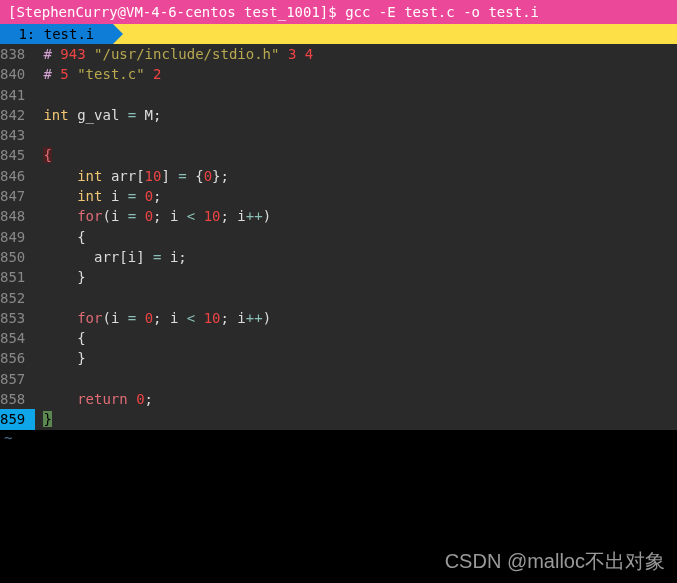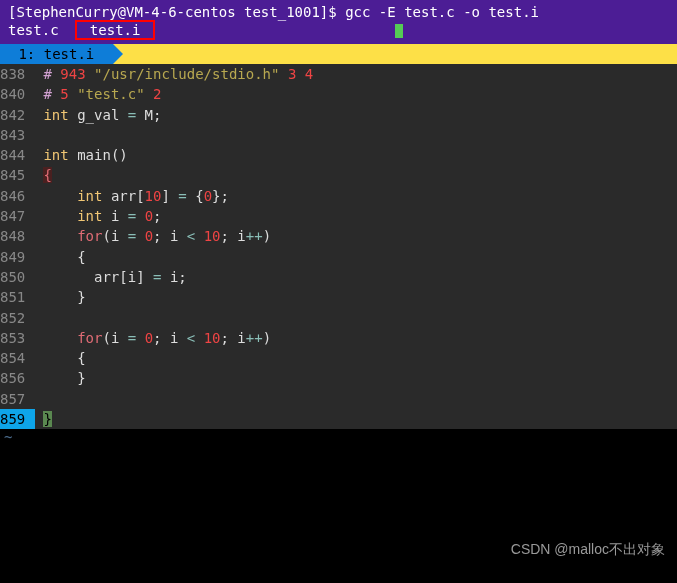--- a/index.html
+++ b/index.html
@@ -10,21 +10,21 @@
     body {
       background: #000;
       font-family: 'Consolas', 'Monaco', monospace;
       font-size: 14px;
       width: 677px;
       height: 583px;
       overflow: hidden;
       position: relative;
     }
     .terminal-area {
-      background: #4c1d95;
+      background: #ec4899;
       padding: 4px 8px;
     }
     .prompt-line {
       color: #fff;
       white-space: pre;
     }
     .command { color: #fff; }
     .ls-output {
       color: #fff;
       white-space: pre;
@@ -92,60 +92,60 @@
     .c-return { color: #e06c75; }
     .cursor-bar {
       display: inline-block;
       width: 8px;
       height: 14px;
       background: #55cc55;
       vertical-align: middle;
     }
     .watermark {
       position: absolute;
-      bottom: 24px;
+      bottom: 8px;
       right: 12px;
       color: #999;
-      font-size: 14px;
+      font-size: 20px;
       font-family: sans-serif;
     }
     .tilde {
       color: #4a6a8a;
       padding-left: 4px;
     }
   </style>
 </head>
 <body>
 
 <div class="terminal-area">
   <div class="prompt-line"><span>[StephenCurry@VM-4-6-centos test_1001]$ </span><span class="command">gcc -E test.c -o test.i</span></div>
-  <div class="ls-output"><span>test.c  </span><span class="highlight-red"> test.i </span><span style="display:inline-block;width:240px"></span><span class="cursor-bar"></span></div>
 </div>
 
 <div class="tab-bar">
   <div class="tab"><span> 1: test.i </span></div>
   <div class="tab-arrow"></div>
 </div>
 
 <div class="editor-area" id="editor">
     <div class="code-line"><span class="line-num">838</span><span class="code-content"> <span class="c-hash"># </span><span class="c-number">943</span><span> </span><span class="c-string">"/usr/include/stdio.h"</span><span> </span><span class="c-number">3 4</span></span></div>
     <div class="code-line"><span class="line-num">840</span><span class="code-content"> <span class="c-hash"># </span><span class="c-number">5</span><span> </span><span class="c-string">"test.c"</span><span> </span><span class="c-number">2</span></span></div>
+    <div class="code-line"><span class="line-num">841</span><span class="code-content"> </span></div>
     <div class="code-line"><span class="line-num">842</span><span class="code-content"> <span class="c-type">int</span><span class="c-ident"> g_val </span><span class="c-op">=</span><span class="c-ident"> M;</span></span></div>
     <div class="code-line"><span class="line-num">843</span><span class="code-content"> </span></div>
-    <div class="code-line"><span class="line-num">844</span><span class="code-content"> <span class="c-type">int</span><span> </span><span class="c-func">main</span><span class="c-punct">()</span></span></div>
     <div class="code-line"><span class="line-num">845</span><span class="code-content"> <span class="c-brace-red">{</span></span></div>
     <div class="code-line"><span class="line-num">846</span><span class="code-content"> <span>    </span><span class="c-type">int</span><span class="c-ident"> arr[</span><span class="c-number">10</span><span class="c-ident">] </span><span class="c-op">=</span><span class="c-punct"> {</span><span class="c-number">0</span><span class="c-punct">};</span></span></div>
     <div class="code-line"><span class="line-num">847</span><span class="code-content"> <span>    </span><span class="c-type">int</span><span class="c-ident"> i </span><span class="c-op">=</span><span> </span><span class="c-number">0</span><span class="c-punct">;</span></span></div>
     <div class="code-line"><span class="line-num">848</span><span class="code-content"> <span>    </span><span class="c-keyword">for</span><span class="c-ident">(i </span><span class="c-op">=</span><span> </span><span class="c-number">0</span><span class="c-ident">; i </span><span class="c-op">&lt;</span><span> </span><span class="c-number">10</span><span class="c-ident">; i</span><span class="c-op">++</span><span class="c-punct">)</span></span></div>
     <div class="code-line"><span class="line-num">849</span><span class="code-content"> <span class="c-punct">    {</span></span></div>
     <div class="code-line"><span class="line-num">850</span><span class="code-content"> <span class="c-ident">      arr[i] </span><span class="c-op">=</span><span class="c-ident"> i;</span></span></div>
     <div class="code-line"><span class="line-num">851</span><span class="code-content"> <span class="c-punct">    }</span></span></div>
     <div class="code-line"><span class="line-num">852</span><span class="code-content"> </span></div>
     <div class="code-line"><span class="line-num">853</span><span class="code-content"> <span>    </span><span class="c-keyword">for</span><span class="c-ident">(i </span><span class="c-op">=</span><span> </span><span class="c-number">0</span><span class="c-ident">; i </span><span class="c-op">&lt;</span><span> </span><span class="c-number">10</span><span class="c-ident">; i</span><span class="c-op">++</span><span class="c-punct">)</span></span></div>
     <div class="code-line"><span class="line-num">854</span><span class="code-content"> <span class="c-punct">    {</span></span></div>
     <div class="code-line"><span class="line-num">856</span><span class="code-content"> <span class="c-punct">    }</span></span></div>
     <div class="code-line"><span class="line-num">857</span><span class="code-content"> </span></div>
+    <div class="code-line"><span class="line-num">858</span><span class="code-content"> <span>    </span><span class="c-return">return</span><span> </span><span class="c-number">0</span><span class="c-punct">;</span></span></div>
     <div class="code-line"><span class="line-num line-num-highlight">859</span><span class="code-content"> <span class="c-brace-green">}</span></span></div>
   </div>
 
 <div class="tilde">~</div>
 
 <div class="watermark">CSDN @malloc不出对象</div>
 
 </body></html>

